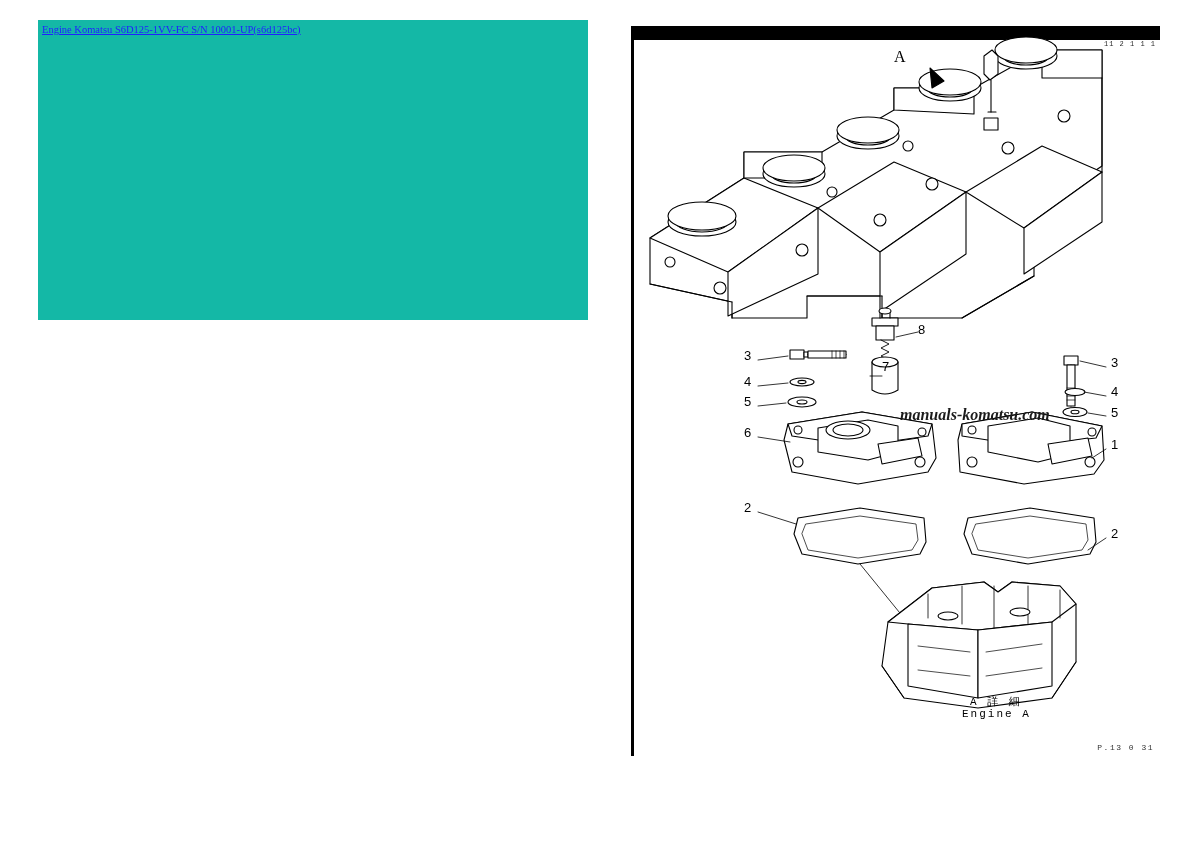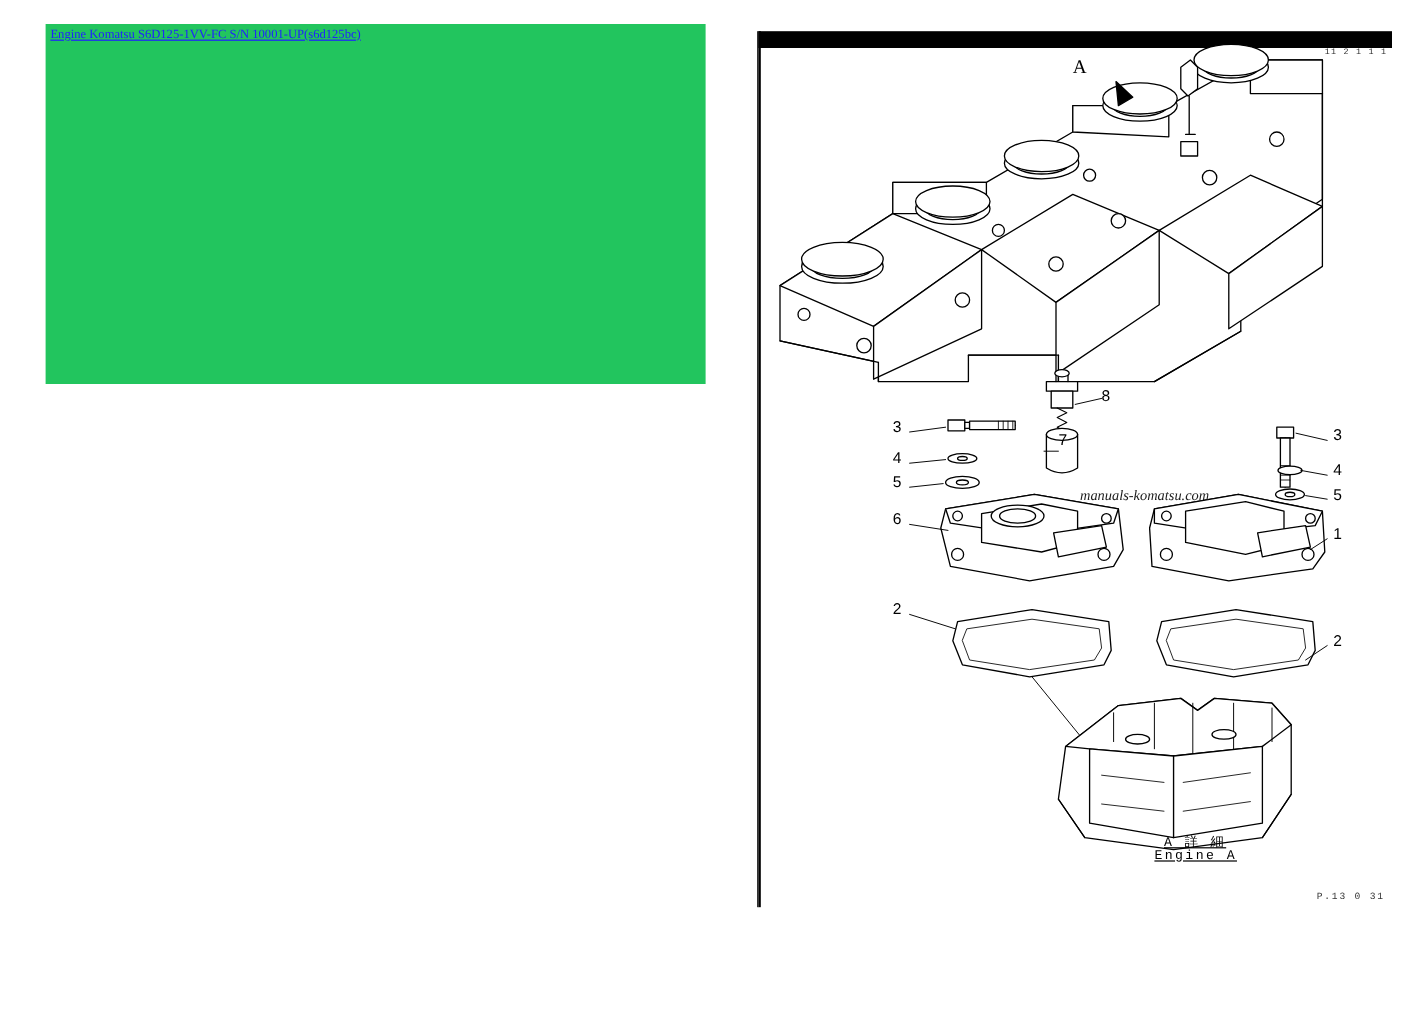--- a/index.html
+++ b/index.html
@@ -18,21 +18,21 @@
     background: #ffffff;
   }
 
   
   .left-panel {
     position: absolute;
     left: 38px;
     top: 20px;
     width: 550px;
     height: 300px;
-    background: #22c55e;
+    background: #14b8a6;
   }
   .left-panel-title {
     position: absolute;
     left: 4px;
     top: 4px;
     font-size: 10.5px;
     line-height: 12px;
     color: #2020ff;
     text-decoration: underline;
     white-space: nowrap;
@@ -86,42 +86,41 @@
     font-family: "Liberation Mono", monospace;
     letter-spacing: 1.5px;
   }
 
   svg.art { position: absolute; left: 0; top: 0; }
 
   .watermark {
     position: absolute;
     left: 268px;
     top: 380px;
-    font-size: 12px;
+    font-size: 16px;
     font-style: italic;
-    font-weight: normal;
+    font-weight: bold;
     color: #1b1b1b;
     font-family: "Liberation Serif", serif;
     white-space: nowrap;
   }
 
   .callout {
     position: absolute;
     font-size: 13px;
     color: #000;
     font-family: "Liberation Sans", sans-serif;
   }
   .detail-label {
     position: absolute;
     font-family: "Liberation Mono", monospace;
     font-size: 11px;
     color: #000;
     letter-spacing: 2px;
     white-space: nowrap;
-    text-decoration: underline;
   }
   .big-a {
     position: absolute;
     font-size: 16px;
     font-family: "Liberation Serif", serif;
     color: #000;
   }
 </style>
 </head>
 <body>

